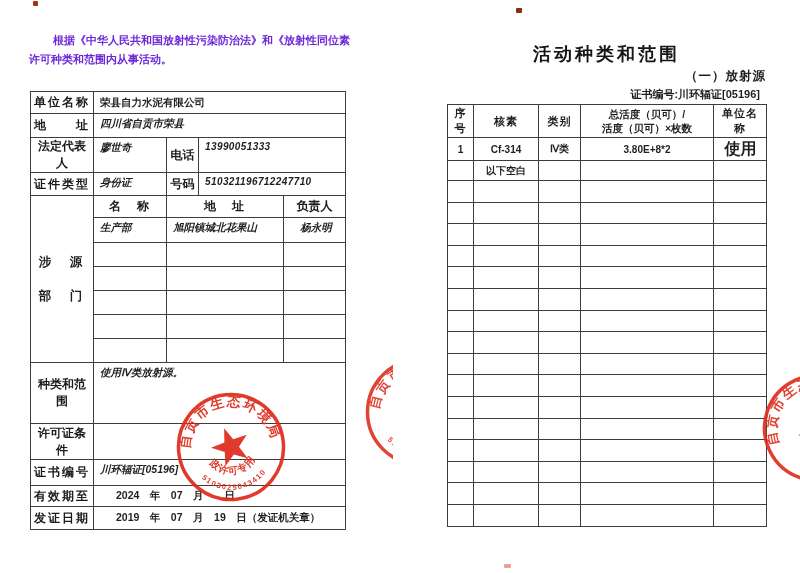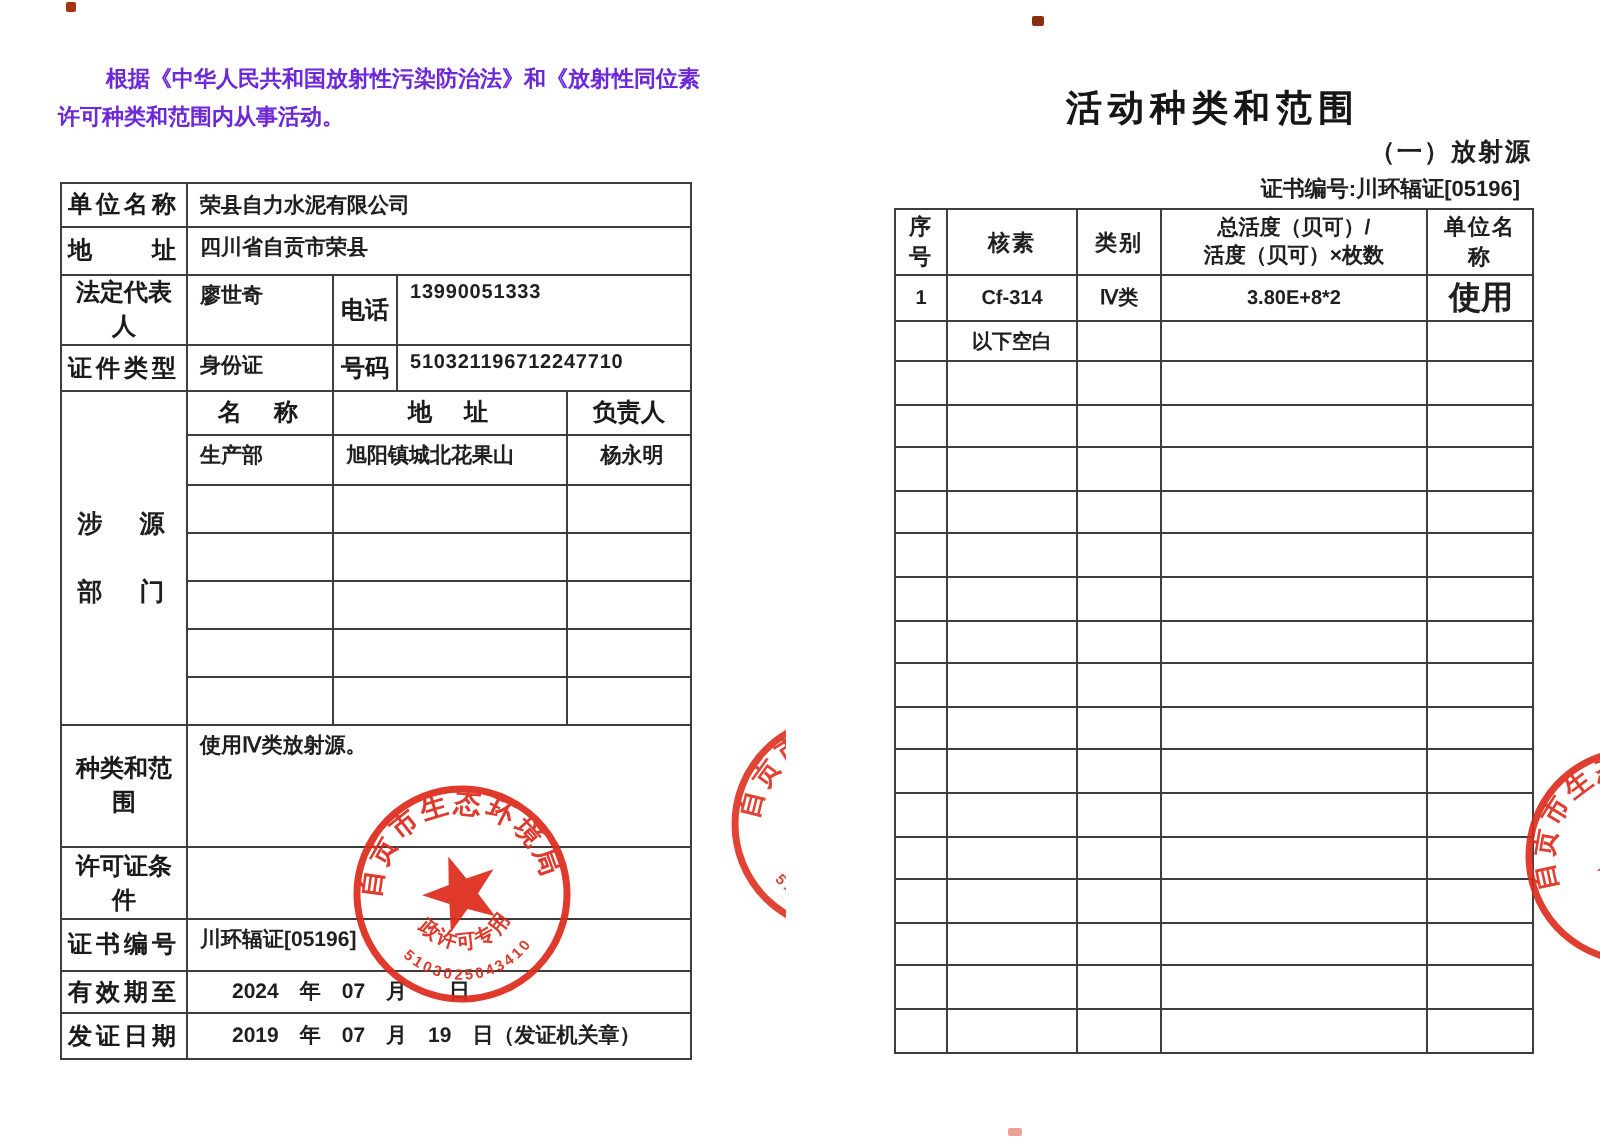--- a/index.html
+++ b/index.html
@@ -26,21 +26,21 @@
   td { border: 1px solid #3d3d3d; padding: 0 3px; font-weight: 700; overflow: hidden; }
   table { border: 1.5px solid #2c2c2c; }
 
   #left-table  { left: 30px;  top: 91px;  width: 315px; }
   #right-table { left: 447px; top: 104px; width: 319px; padding-left: 24px; }
 
   .lbl  { text-align: center; font-size: 12px; letter-spacing: 2px; color: #1a1a1a; }
   .lbl5 { letter-spacing: 0; }
   .val  { font-size: 10.5px; padding-left: 6px; }
   .num  { font-size: 10px; letter-spacing: .4px; }
-  .vtop { vertical-align: top; padding-top: 3px; }
+  .vtop { vertical-align: top; padding-top: 3px; font-style: italic; }
   .ctr  { text-align: center; }
   .datecell { font-size: 10.5px; padding-left: 22px; }
 
   tr.h22{height:22px} tr.h24{height:24px} tr.h26{height:26px} tr.h23{height:23px}
   tr.h25{height:25px} tr.h61{height:61px} tr.h36{height:36px} tr.h21{height:21px}
   tr.h33{height:33px} tr.h20{height:20px} tr.he{height:21.6px}
 
   .dept-label div { line-height: 34px; font-size: 12.5px; letter-spacing: 3px; text-align: center; }
 
   

